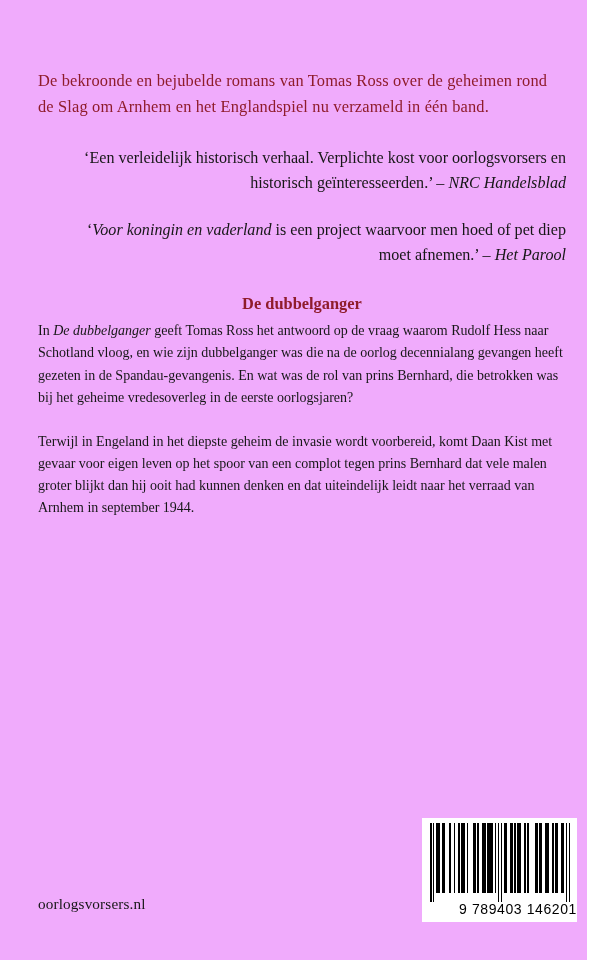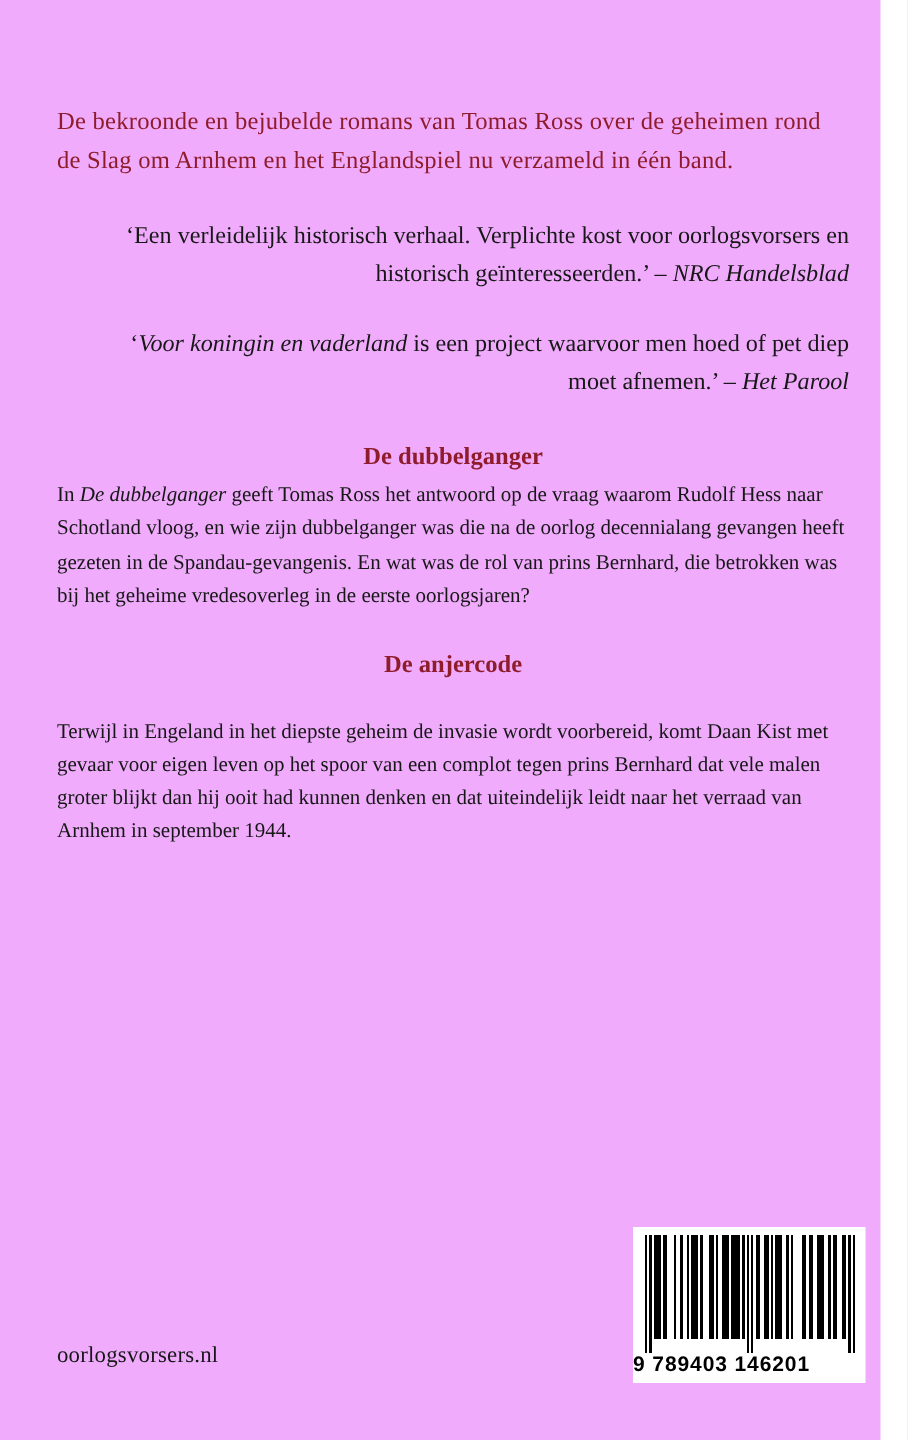--- a/index.html
+++ b/index.html
@@ -99,24 +99,24 @@
     top: 5px;
     width: 140px;
     height: 79px;
     display: block;
   }
   .barcode-digits {
     position: absolute;
     left: 0;
     top: 84px;
     width: 155px;
-    text-align: left;
+    text-align: right;
     font-family: "Liberation Sans", "DejaVu Sans", sans-serif;
     font-size: 14px;
-    font-weight: bold;
+    font-weight: normal;
     color: #000000;
     letter-spacing: 0.6px;
     white-space: nowrap;
     line-height: 1;
   }
 </style>
 </head>
 <body>
 
 <div class="cover">
@@ -132,21 +132,20 @@
       <p class="quote"><span>‘</span><em>Voor koningin en vaderland</em><span> is een project waarvoor men hoed of pet diep moet afnemen.’ – </span><em>Het Parool</em></p>
 
     </div>
 
     <div class="section s1">
       <h2 class="section-title">De dubbelganger</h2>
       <p class="section-body"><span>In </span><em>De dubbelganger</em><span> geeft Tomas Ross het antwoord op de vraag waarom Rudolf Hess naar Schotland vloog, en wie zijn dubbelganger was die na de oorlog decennialang gevangen heeft gezeten in de Spandau-gevangenis. En wat was de rol van prins Bernhard, die betrokken was bij het geheime vredesoverleg in de eerste oorlogsjaren?</span></p>
     </div>
 
     <div class="section s2">
-      <h2 class="section-title">De anjercode</h2>
     </div>
 
     <div class="section s3">
       <p class="section-body">Terwijl in Engeland in het diepste geheim de invasie wordt voorbereid, komt Daan Kist met gevaar voor eigen leven op het spoor van een complot tegen prins Bernhard dat vele malen groter blijkt dan hij ooit had kunnen denken en dat uiteindelijk leidt naar het verraad van Arnhem in september 1944.</p>
     </div>
 
   </div>
 
   <div class="publisher">oorlogsvorsers.nl</div>
 

